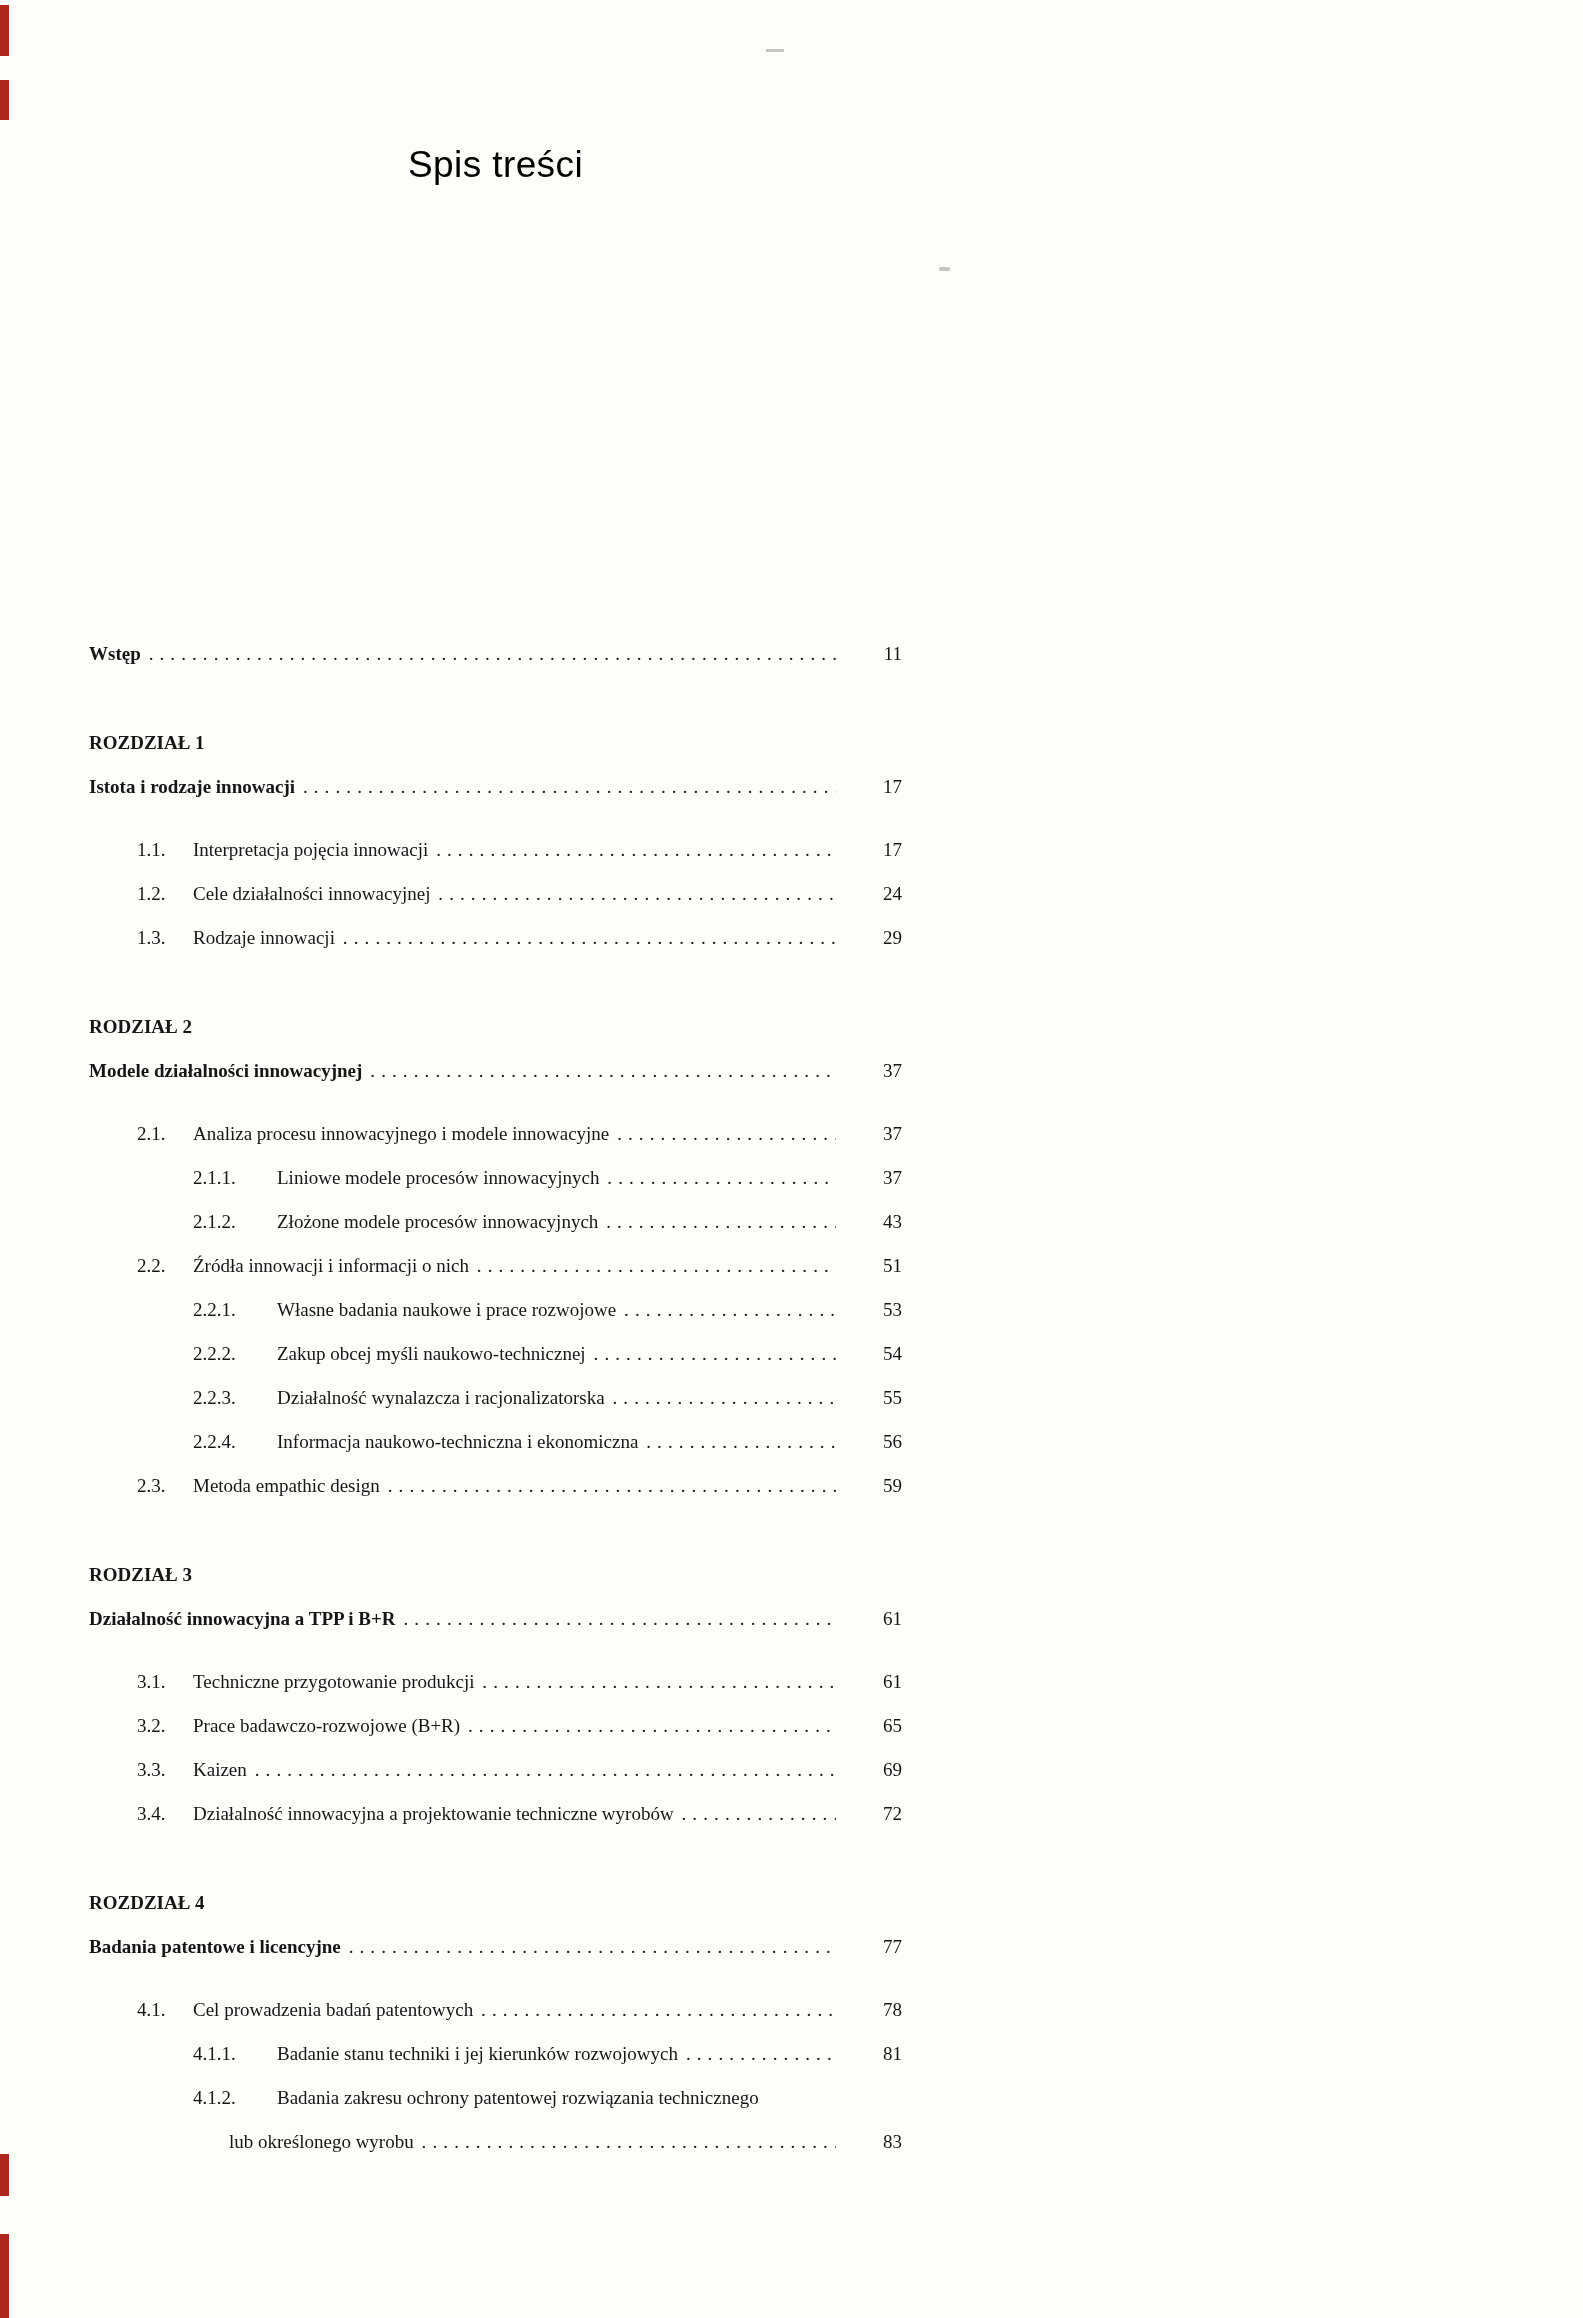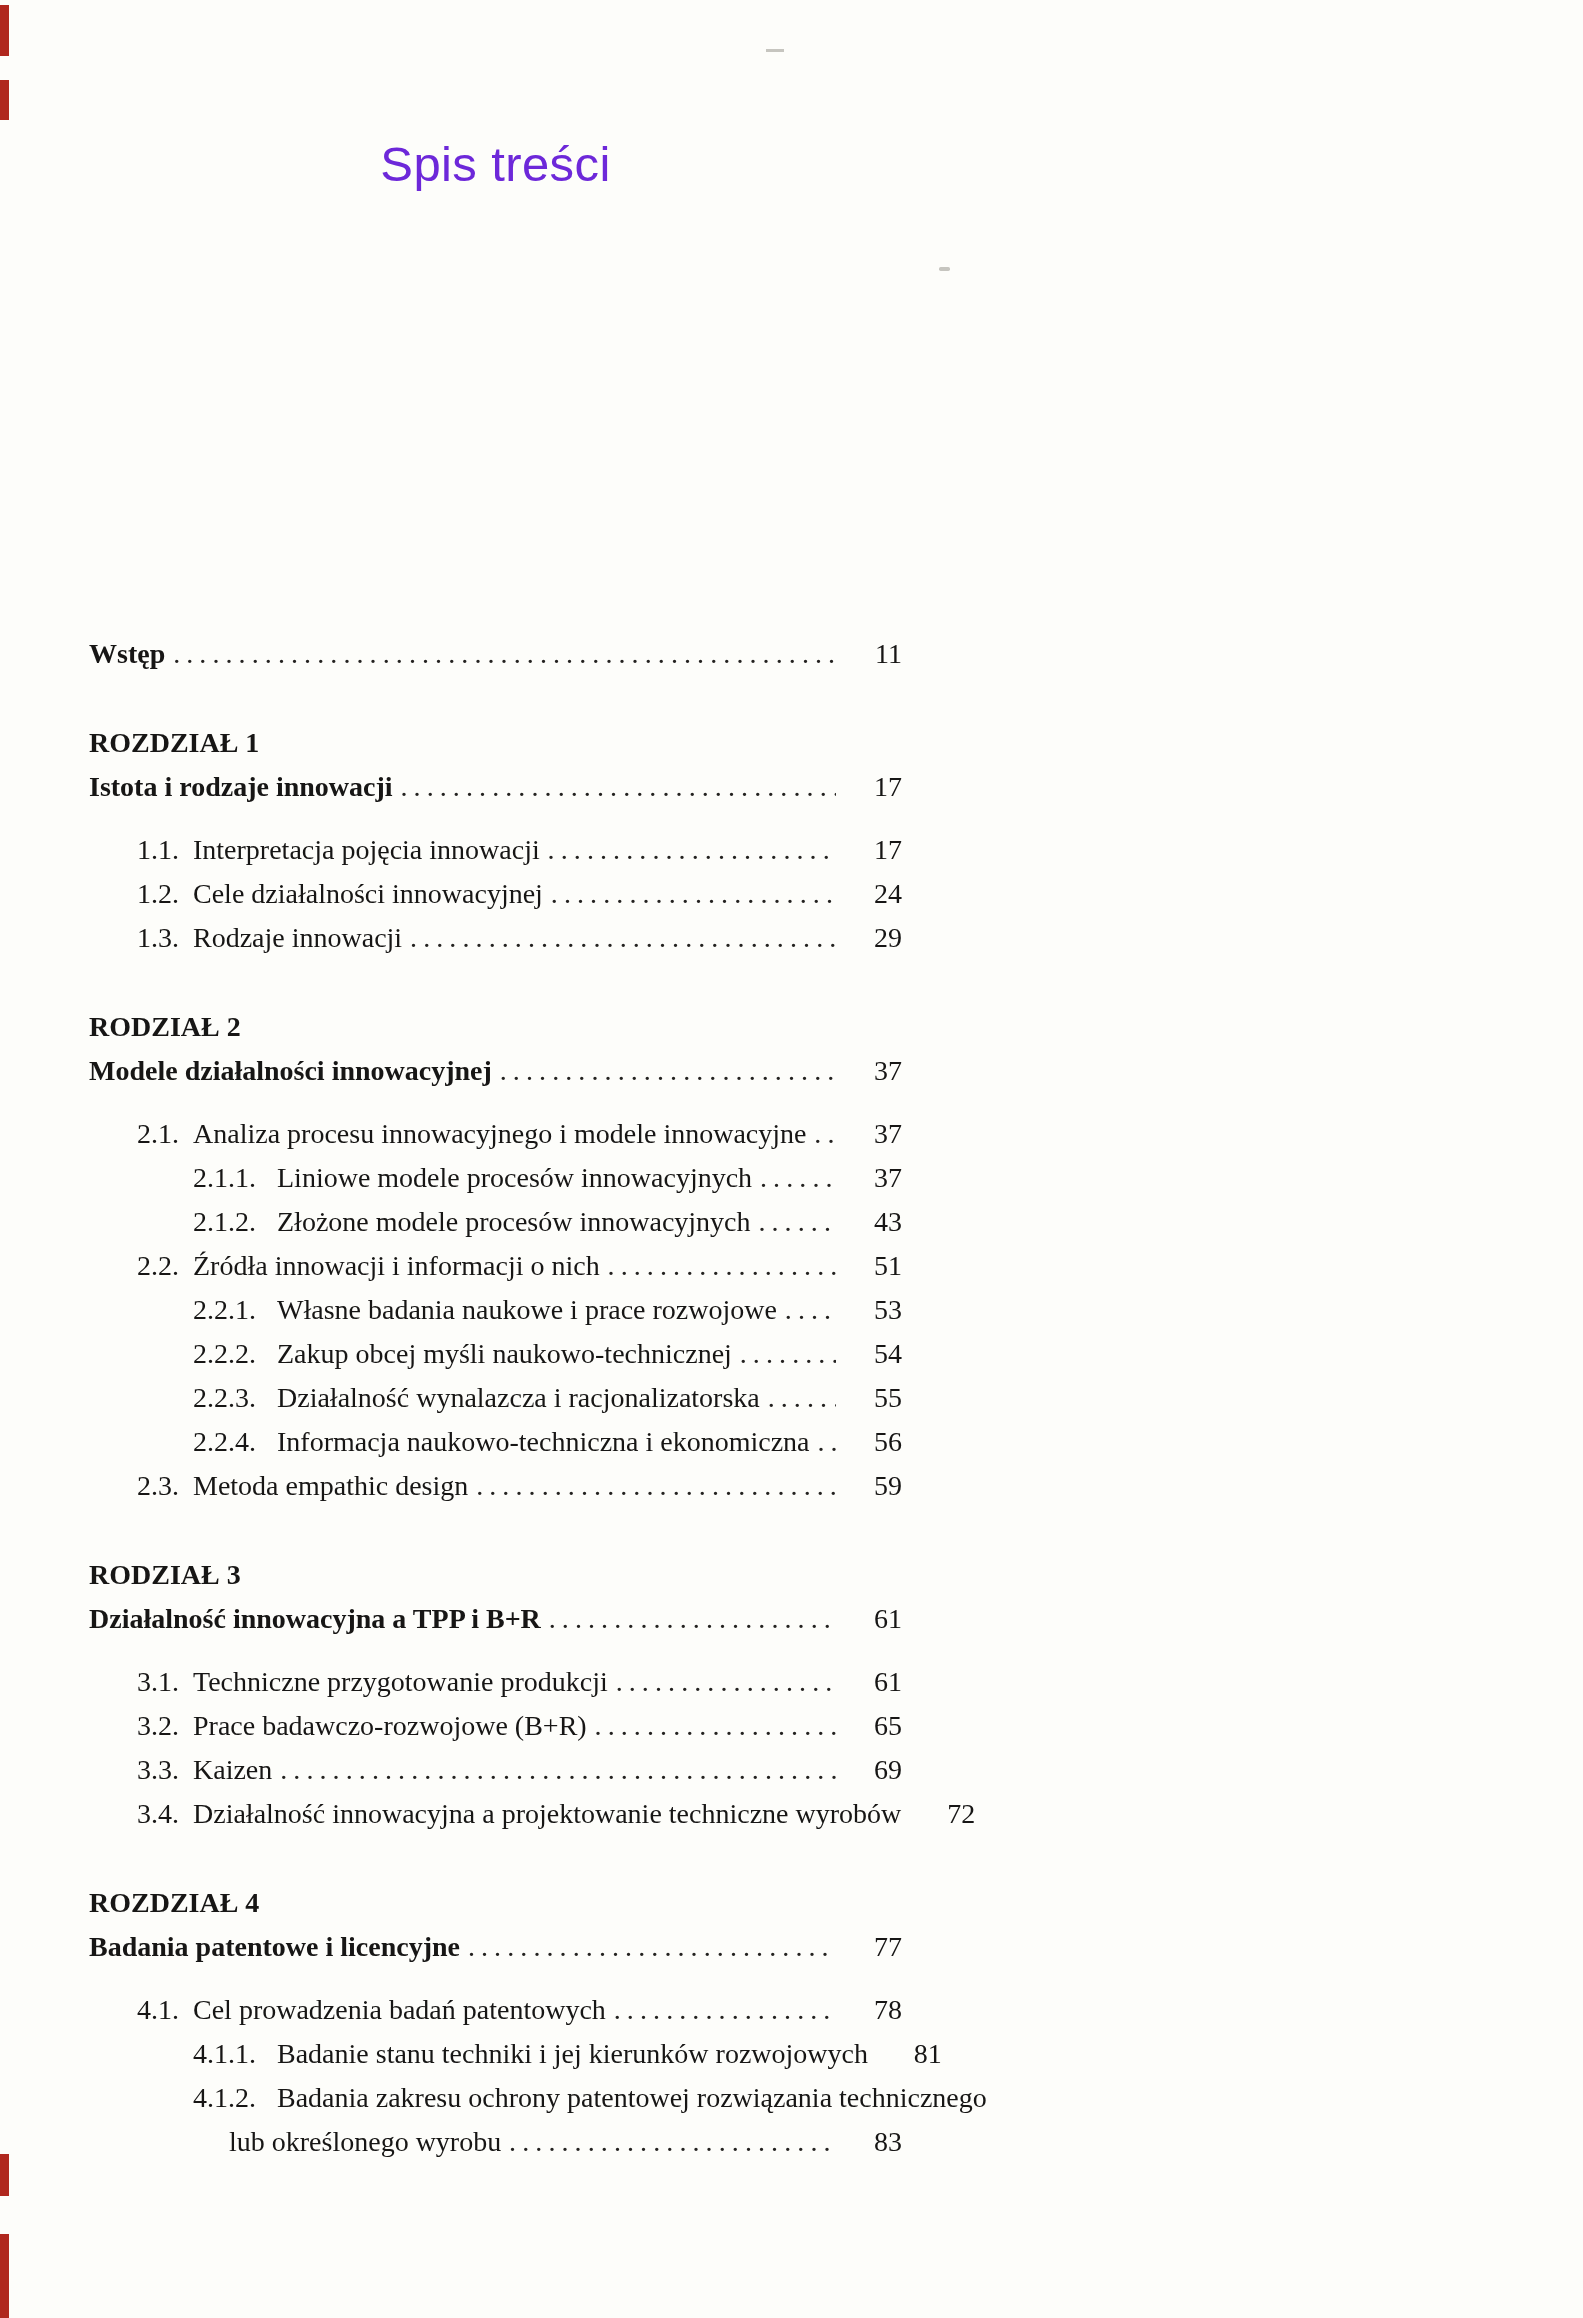--- a/index.html
+++ b/index.html
@@ -17,30 +17,30 @@
     overflow: hidden;
   }
   .content {
     position: absolute;
     left: 89px; top: 0;
     width: 813px;
   }
   h1.doc-title {
     font-family: "Liberation Sans", sans-serif;
     font-weight: 500;
-    font-size: 49px;
+    font-size: 37px;
     line-height: 63px;
     letter-spacing: 0.4px;
     text-align: center;
-    color: #6d28d9;
+    color: #000000;
     margin: 133px 0 0 0;
   }
   .toc {
     margin-top: 436px;
-    font-size: 28px;
+    font-size: 19px;
   }
   .row {
     display: flex;
     align-items: baseline;
     line-height: 44px;
     white-space: nowrap;
   }
   .num { flex: 0 0 auto; margin-left: 48px; }
   .l1 .num { width: 56px; }
   .l2 { padding-left: 56px; }

